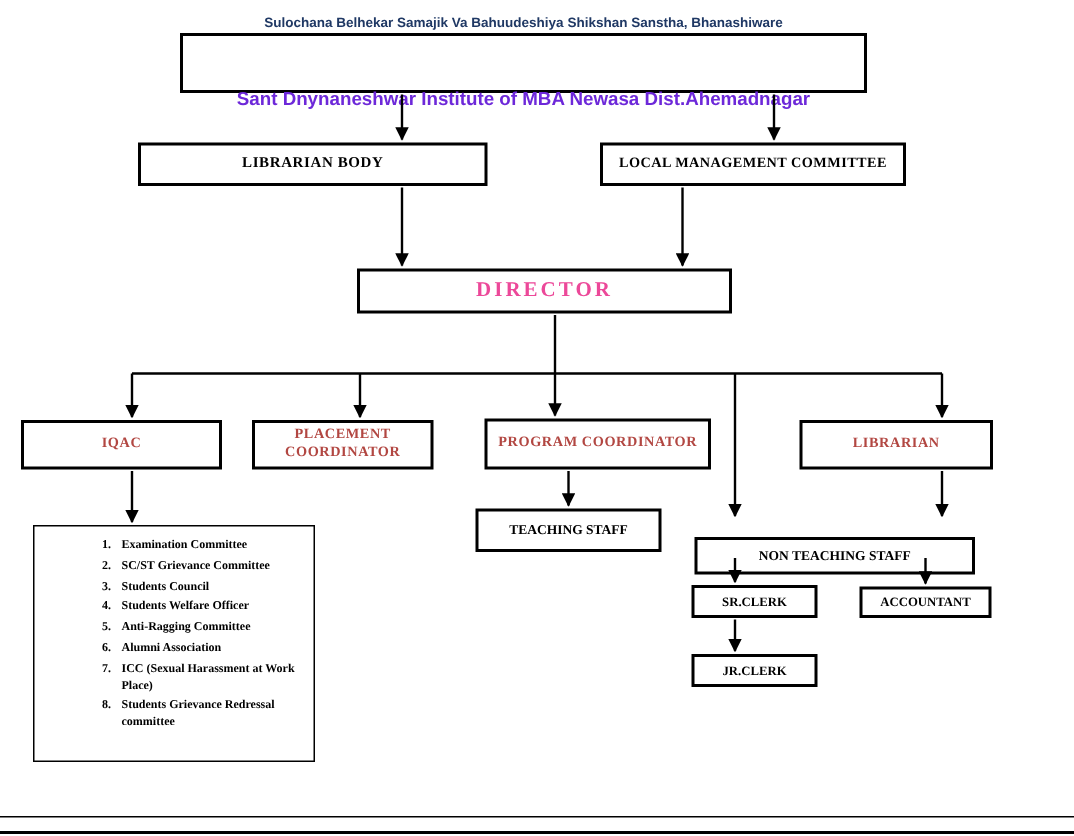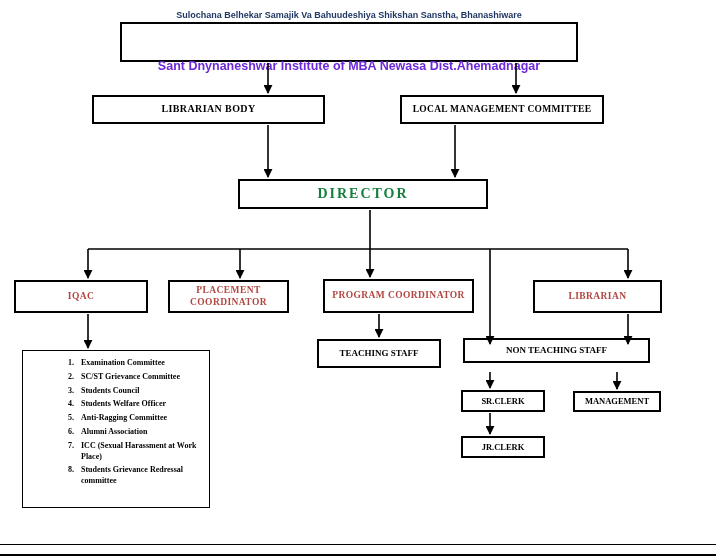--- a/index.html
+++ b/index.html
@@ -35,31 +35,31 @@
     gap: 36px;
   }
   .header-box      { left: 120px; top: 22px;  width: 458px; height: 40px; font-family: "Liberation Sans", sans-serif; }
   .header-line1    { color: #1f3864; font-size: 9px; }
   .header-line2    { color: #6d28d9; font-size: 12.5px; margin-top: 2px; }
 
   .governing-box   { left: 92px;  top: 95px;  width: 233px; height: 29px; font-size: 10px; letter-spacing: .4px; }
   .local-box       { left: 400px; top: 95px;  width: 204px; height: 29px; font-size: 9.5px; letter-spacing: .3px; }
 
   .director-box    { left: 238px; top: 179px; width: 250px; height: 30px; }
-  .director-box span { color: #15803d; font-size: 14px; letter-spacing: 2px; }
+  .director-box span { color: #ec4899; font-size: 14px; letter-spacing: 2px; }
 
   .branch-label    { color: #b24742; font-size: 9.5px; letter-spacing: .4px; }
   .iqac-box        { left: 14px;  top: 280px; width: 134px; height: 33px; }
   .placement-box   { left: 168px; top: 280px; width: 121px; height: 33px; }
   .placement-box span { max-width: 95px; }
   .program-box     { left: 323px; top: 279px; width: 151px; height: 34px; }
   .librarian-box   { left: 533px; top: 280px; width: 129px; height: 33px; }
 
   .teaching-box    { left: 317px; top: 339px; width: 124px; height: 29px; font-size: 9px; }
-  .nonteaching-box { left: 463px; top: 338px; width: 187px; height: 25px; font-size: 9px; }
+  .nonteaching-box { left: 463px; top: 358px; width: 187px; height: 25px; font-size: 9px; }
   .srclerk-box     { left: 461px; top: 390px; width: 84px;  height: 22px; font-size: 8.5px; }
   .accountant-box  { left: 573px; top: 391px; width: 88px;  height: 21px; font-size: 8.5px; }
   .jrclerk-box     { left: 461px; top: 436px; width: 84px;  height: 22px; font-size: 8.5px; }
 
   .committees-box  {
     left: 22px; top: 350px; width: 188px; height: 158px;
     border-width: 1.5px;
     align-items: flex-start;
     justify-content: flex-start;
     text-align: left;
@@ -155,21 +155,21 @@
 
   <div class="box nonteaching-box">
     <span>NON TEACHING STAFF</span>
   </div>
 
   <div class="box srclerk-box">
     <span>SR.CLERK</span>
   </div>
 
   <div class="box accountant-box">
-    <span>MANAGEMENT</span>
+    <span>ACCOUNTANT</span>
   </div>
 
   <div class="box jrclerk-box">
     <span>JR.CLERK</span>
   </div>
 
   <div class="footer-rule-1"></div>
   <div class="footer-rule-2"></div>
 
 </div>

